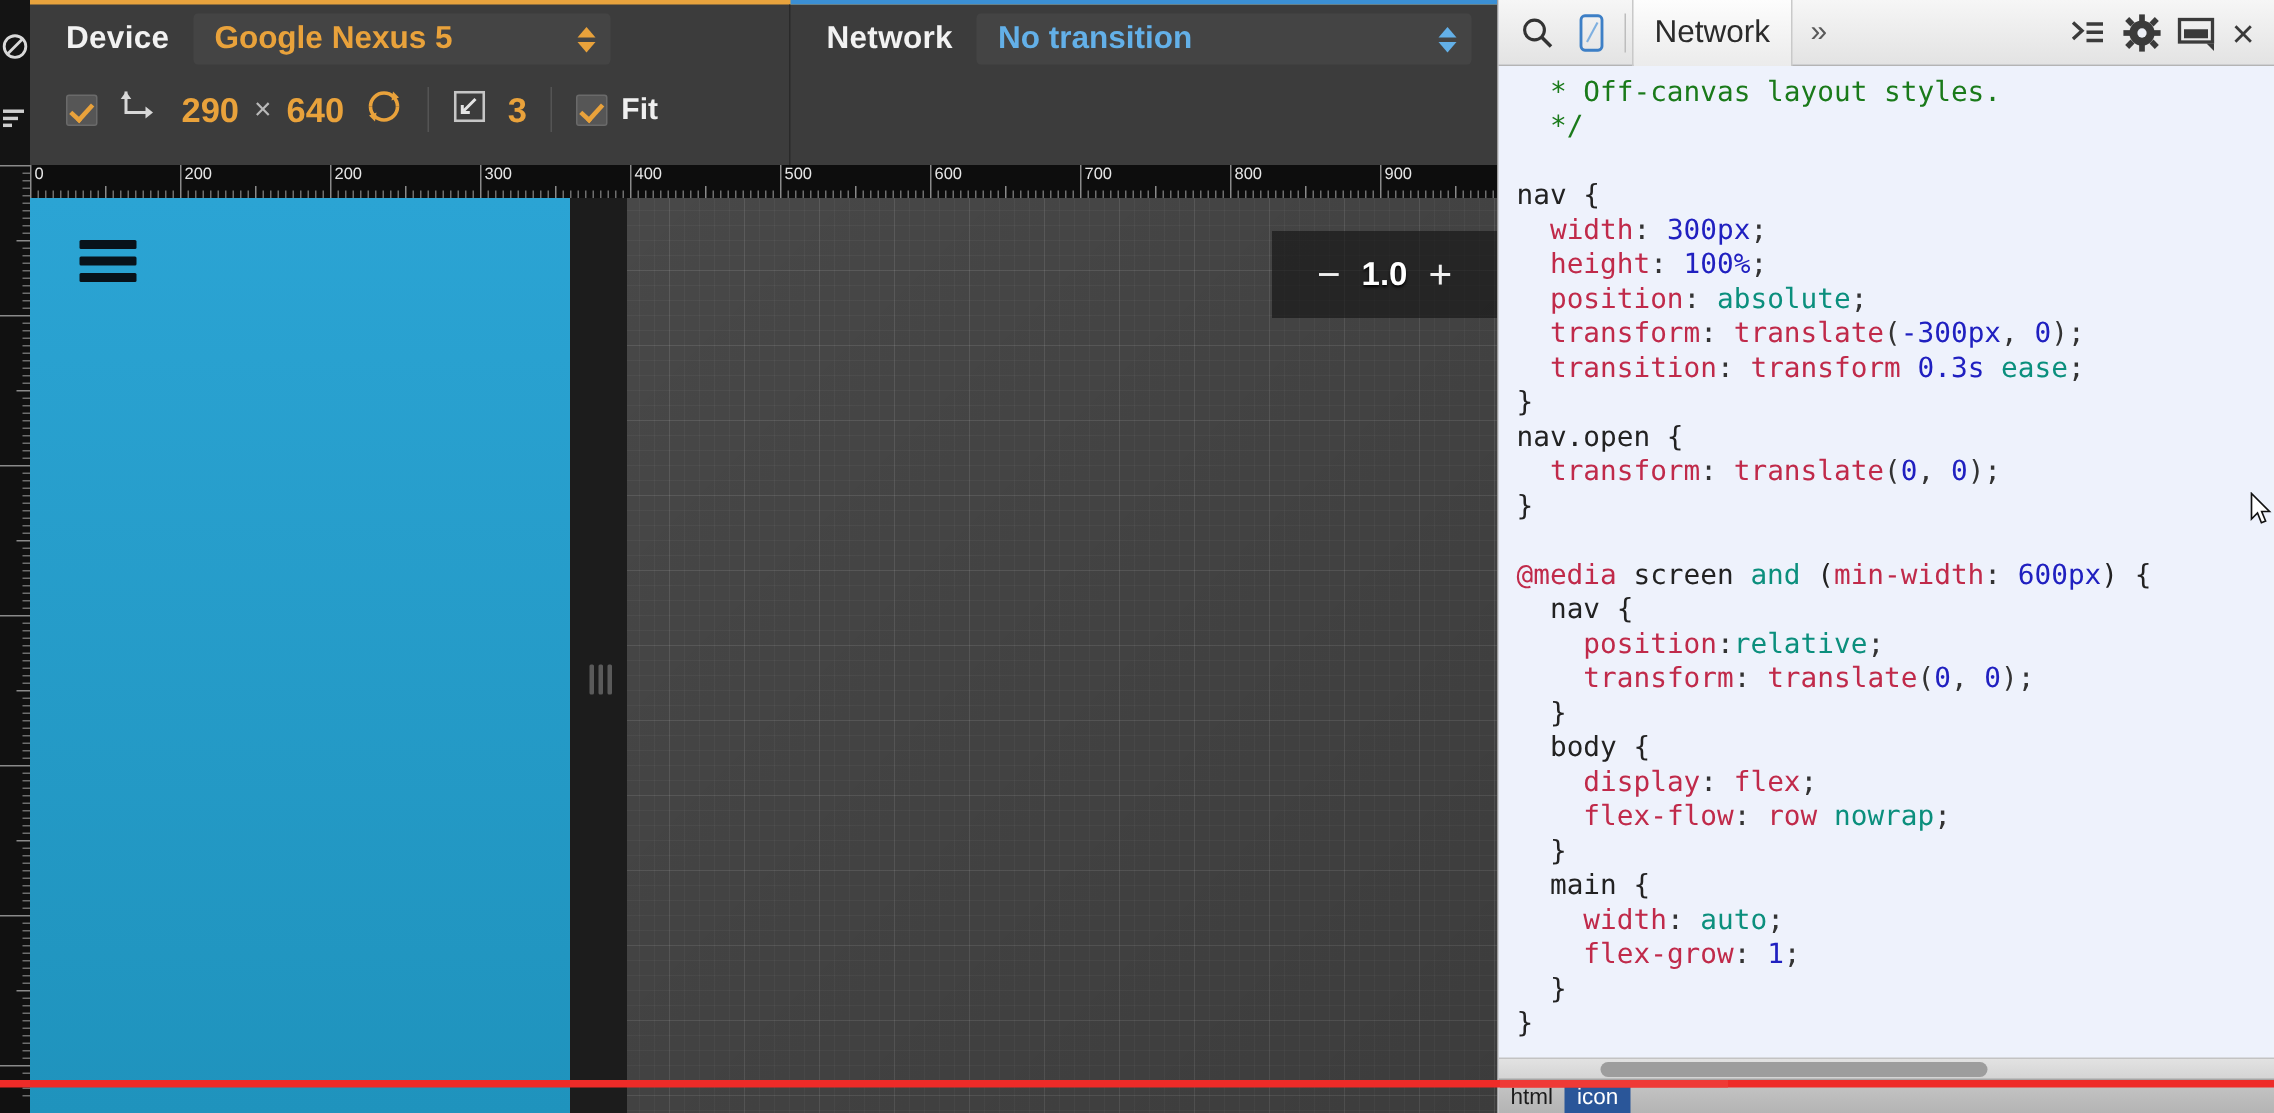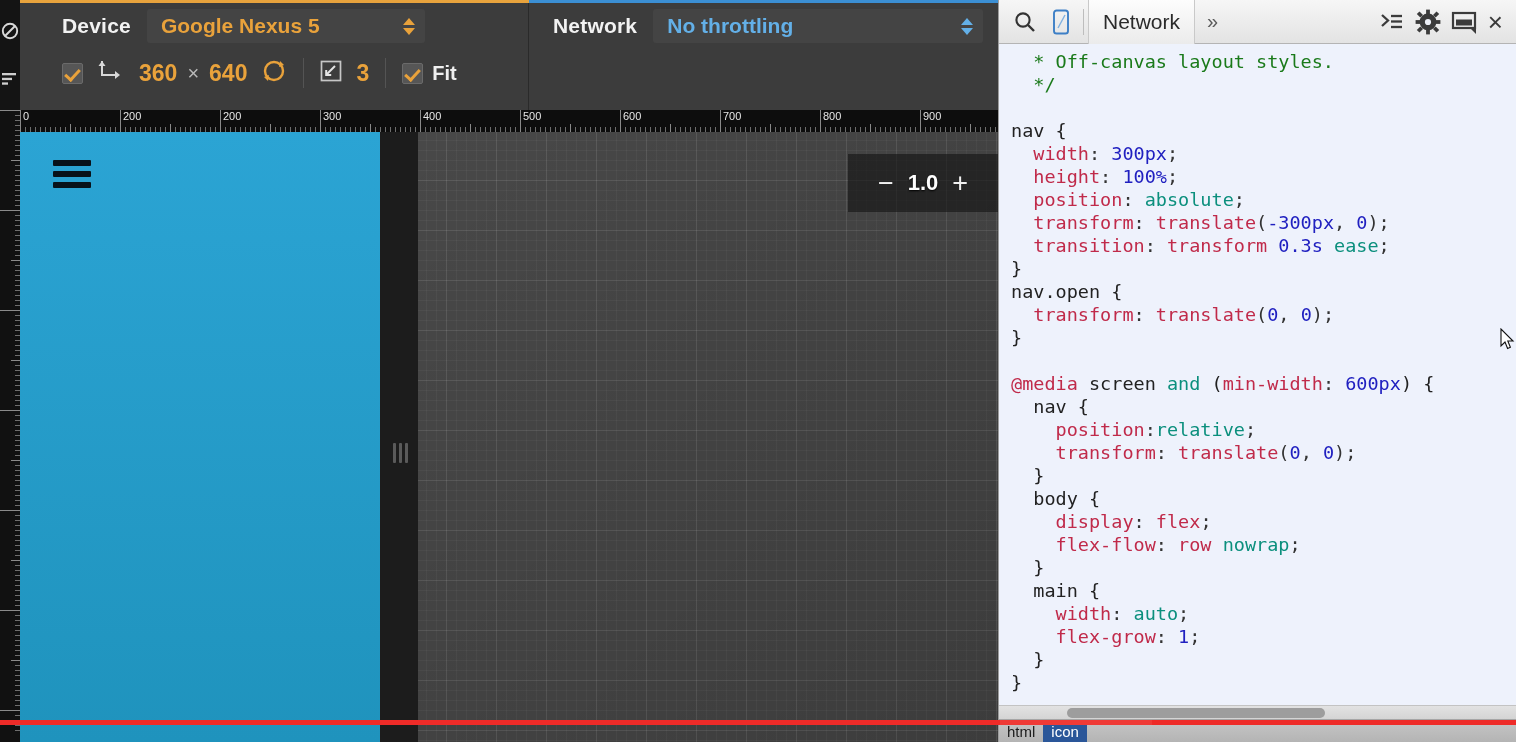--- a/index.html
+++ b/index.html
@@ -16,21 +16,21 @@
 
   
   #left-rail{position:absolute;left:0;top:0;width:20px;height:110px;background:#141414;z-index:6;}
   .rail-ico{position:absolute;left:1px;width:18px;height:18px;}
   .ban{top:22px;}
   .ban svg{display:block;}
   .netico{top:72px;}
 
   
   #toolbar{position:absolute;left:20px;top:0;right:0;height:110px;background:#3c3c3c;border-top:3px solid #e8a33d;box-sizing:border-box;}
-  #tb-split{position:absolute;left:18px;top:0;width:100%;height:100%;display:flex;}
+  #tb-split{position:absolute;left:0;top:0;width:100%;height:100%;display:flex;gap:16px;}
   .tb-half{position:relative;height:100%;box-sizing:border-box;}
   .tb-left{width:490px;border-top:0;}
   .tb-right{flex:1;border-left:1px solid #2a2a2a;}
   .tb-right:before{content:"";position:absolute;left:0;right:0;top:-3px;height:3px;background:#3b8fd4;}
 
   .tb-row{display:flex;align-items:center;height:46px;padding-left:24px;box-sizing:border-box;}
   .tb-row2{height:48px;}
   .tb-label{color:#f2f2f2;font-weight:bold;font-size:21px;letter-spacing:.2px;}
   .tb-select{
     margin-left:16px;background:#444;border-radius:3px;height:34px;
@@ -189,21 +189,21 @@
           </div>
           <div class="tb-row tb-row2">
             <div class="chk"></div>
             <span style="margin-left:14px">
               <svg width="26" height="24" viewBox="0 0 26 24">
                   <path d="M5 2 v14 h14" fill="none" stroke="#d8d8d8" stroke-width="2"></path>
                   <path d="M18 12 l5 4 l-5 4 z" fill="#d8d8d8"></path>
                   <path d="M5 2 l-3.5 5 h7 z" fill="#d8d8d8"></path>
                 </svg>
             </span>
-            <span class="num" style="margin-left:16px">360</span>
+            <span class="num" style="margin-left:16px">290</span>
             <span class="xmark">×</span>
             <span class="num">640</span>
             <span style="margin-left:14px">
               <svg width="26" height="24" viewBox="0 0 26 24">
                   <path d="M4 12 a9 9 0 0 1 18 0" fill="none" stroke="#e9a23b" stroke-width="2.4"></path>
                   <path d="M22 12 a9 9 0 0 1 -18 0" fill="none" stroke="#e9a23b" stroke-width="2.4"></path>
                   <path d="M19 2 l4 4 l-5 2 z" fill="#e9a23b"></path>
                   <path d="M7 22 l-4 -4 l5 -2 z" fill="#e9a23b"></path>
                 </svg>
             </span>
@@ -219,21 +219,21 @@
             <span class="divider"></span>
             <div class="chk"></div>
             <span class="fitlabel">Fit</span>
           </div>
         </div>
 
         <div class="tb-half tb-right">
           <div class="tb-row">
             <span class="tb-label">Network</span>
             <div class="tb-select blue">
-              <span class="sel-val blue">No throttling</span>
+              <span class="sel-val blue">No transition</span>
               <span class="spin blue">
                   <i class="up"></i>
                   <i class="dn"></i>
                 </span>
             </div>
           </div>
         </div>
       </div>
     </div>
 

